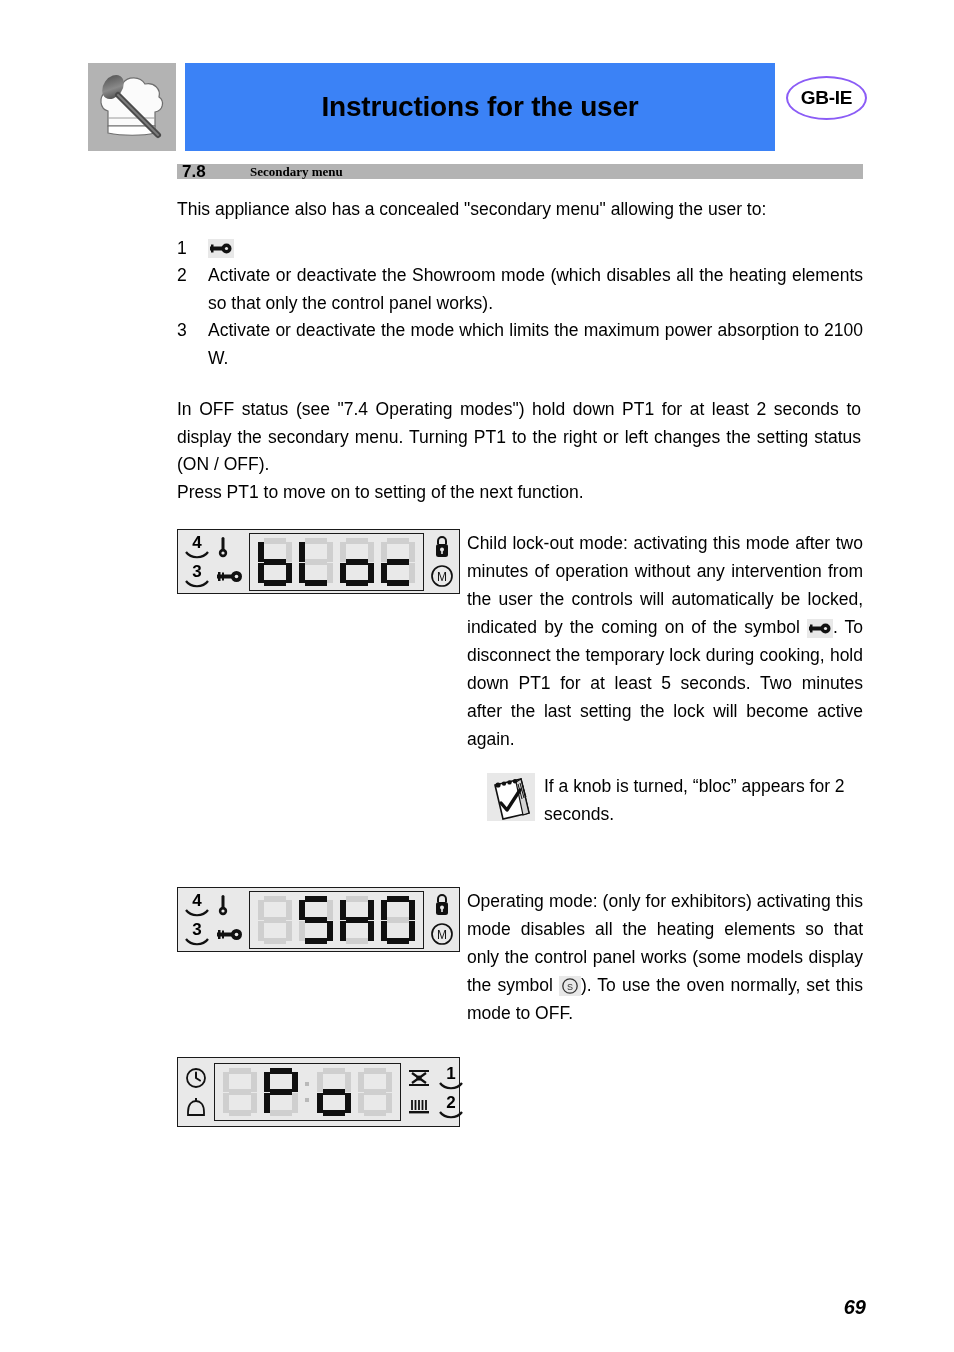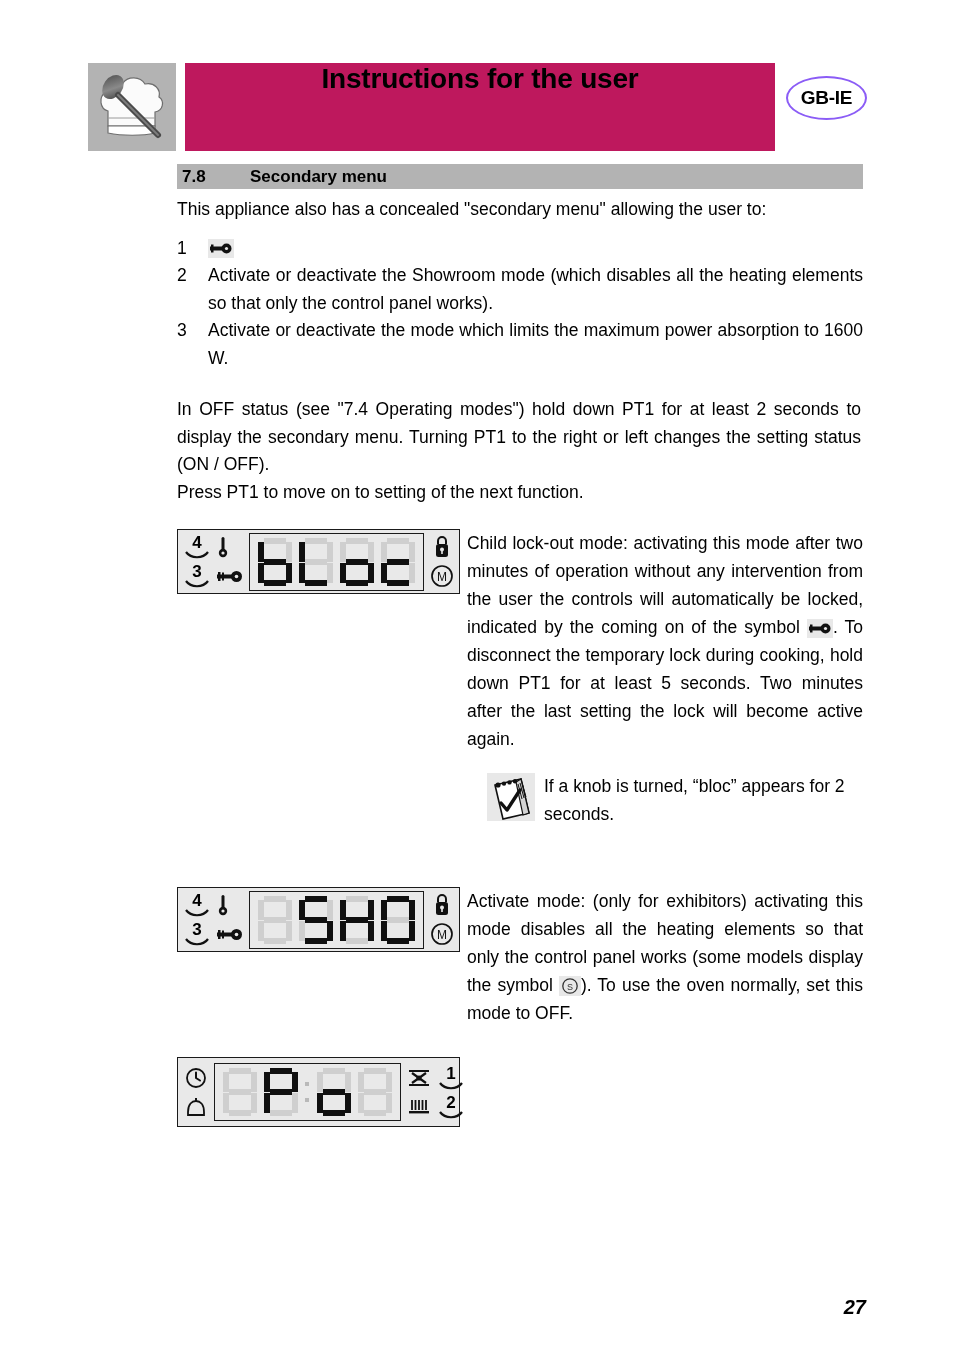--- a/index.html
+++ b/index.html
@@ -33,23 +33,23 @@
     background: #b3b3b3;
     overflow: hidden;
   }
   .logo-box svg { display: block; }
   .header-bar {
     position: absolute;
     left: 97px;
     top: 0;
     width: 590px;
     height: 88px;
-    background: #be185d;
-    display: flex;
-    align-items: flex-start;
+    background: #3b82f6;
+    display: flex;
+    align-items: center;
     justify-content: center;
   }
   .header-title {
     font-size: 28px;
     font-weight: bold;
     letter-spacing: -0.2px;
     color: #000;
   }
   .lang-badge {
     position: absolute;
@@ -66,34 +66,35 @@
     font-weight: bold;
     letter-spacing: -0.3px;
   }
 
   
   .section-bar {
     position: absolute;
     left: 177px;
     top: 164px;
     width: 686px;
-    height: 25px;
+    height: 15px;
     background: #b3b3b3;
     display: flex;
     align-items: center;
   }
   .section-num {
     font-size: 17px;
     font-weight: bold;
     margin-left: 5px;
     width: 68px;
   }
   .section-title {
-    font-size: 17px;
+    font-size: 13px;
     font-weight: bold;
+    font-family: Liberation Serif, serif;
   }
 
   
   .content {
     position: absolute;
     left: 177px;
     top: 196px;
     width: 686px;
   }
   .para {
@@ -340,21 +341,21 @@
             </svg></span></div>
     </div>
 
     <div class="numitem">
       <div class="n">2</div>
       <div class="t">Activate or deactivate the Showroom mode (which disables all the heating elements so that only the control panel works).</div>
     </div>
 
     <div class="numitem">
       <div class="n">3</div>
-      <div class="t">Activate or deactivate the mode which limits the maximum power absorption to 1600 W.</div>
+      <div class="t">Activate or deactivate the mode which limits the maximum power absorption to 2100 W.</div>
     </div>
 
   </div>
 
   <p class="para spacer-para"><span>In OFF status (see "7.4 Operating modes") hold down </span><b>PT1</b><span> for at least 2 seconds to display the secondary menu. Turning </span><b>PT1</b><span> to the right or left changes the setting status (</span><b>ON</b><span> / </span><b>OFF</b><span>).</span></p>
 
   <p class="para nojust"><span>Press </span><b>PT1</b><span> to move on to setting of the next function.</span></p>
 
 </div>
 
@@ -589,21 +590,21 @@
                   <text x="12" y="17" font-family="Liberation Sans, sans-serif" font-size="12" text-anchor="middle" fill="#111">M</text>
                 </svg>
             </div>
           </div>
         </div>
 
       </div>
     </div>
 
     <div class="right-col">
-      <p class="rtext"><b>Activate mode:</b><span> (only for exhibitors) activating this mode disables all the heating elements so that only the control panel works (some models display the symbol </span><span class="sym sym-s"><svg width="18" height="18" viewBox="0 0 18 18">
+      <p class="rtext"><b>Operating mode:</b><span> (only for exhibitors) activating this mode disables all the heating elements so that only the control panel works (some models display the symbol </span><span class="sym sym-s"><svg width="18" height="18" viewBox="0 0 18 18">
               <circle cx="9" cy="9" r="7.2" stroke="#333" stroke-width="1.3" fill="none"></circle>
               <text x="9" y="12.6" font-family="Liberation Sans, sans-serif" font-size="9" text-anchor="middle" fill="#333">S</text>
             </svg></span><span>). To use the oven normally, set this mode to OFF.</span></p>
     </div>
 
   </div>
 
   <div class="row" style="min-height:160px;">
 
     <div class="left-col">
@@ -705,13 +706,13 @@
         </div>
 
       </div>
     </div>
 
 
   </div>
 
 </div>
 
-<div class="page-num">27</div>
+<div class="page-num">69</div>
 
 </body></html>

